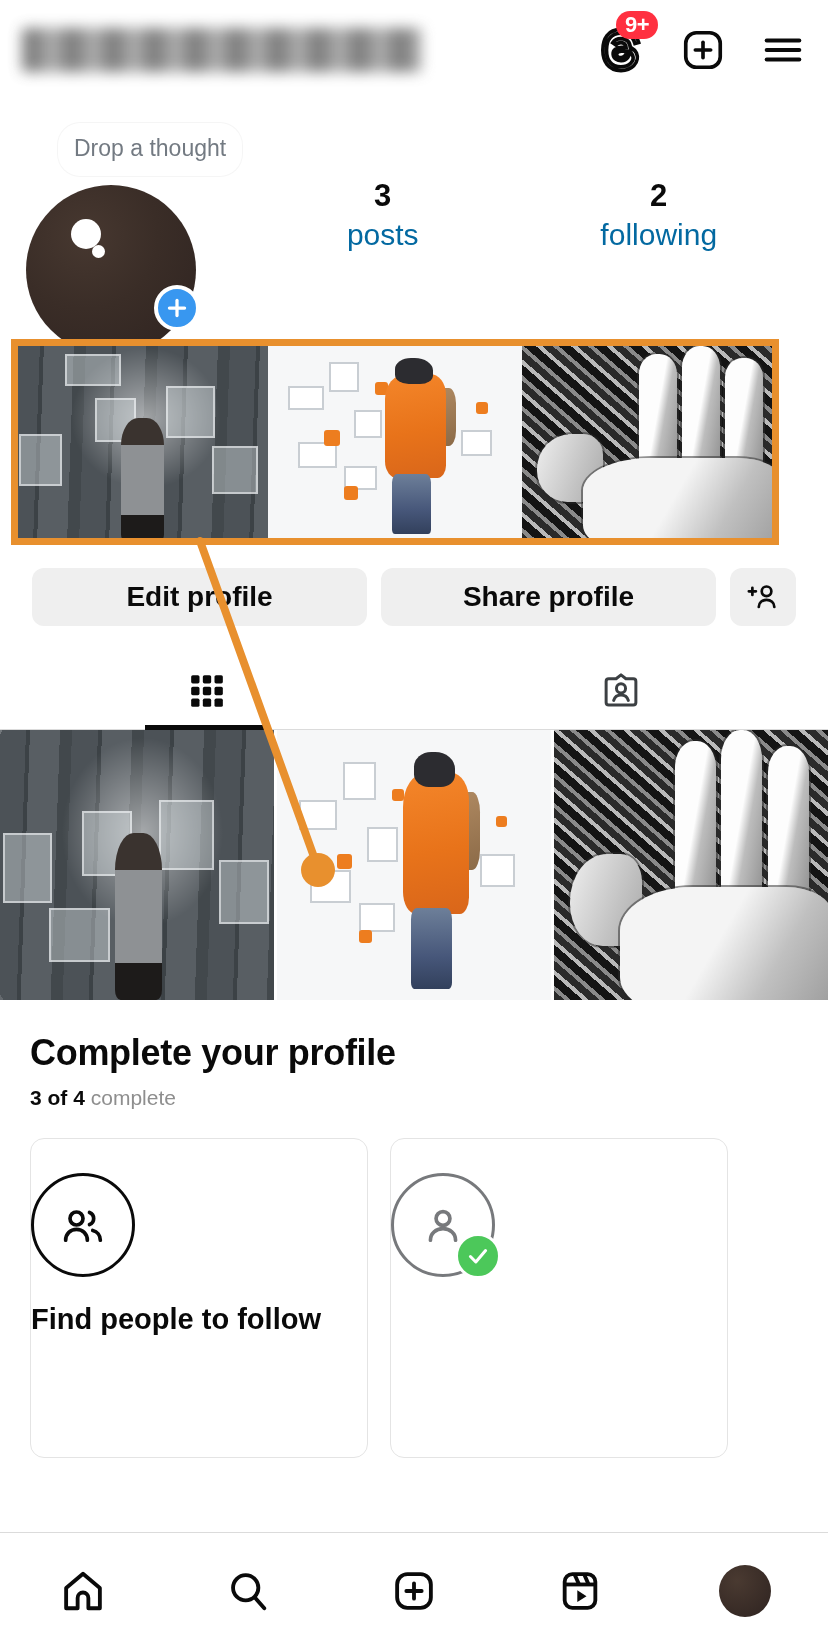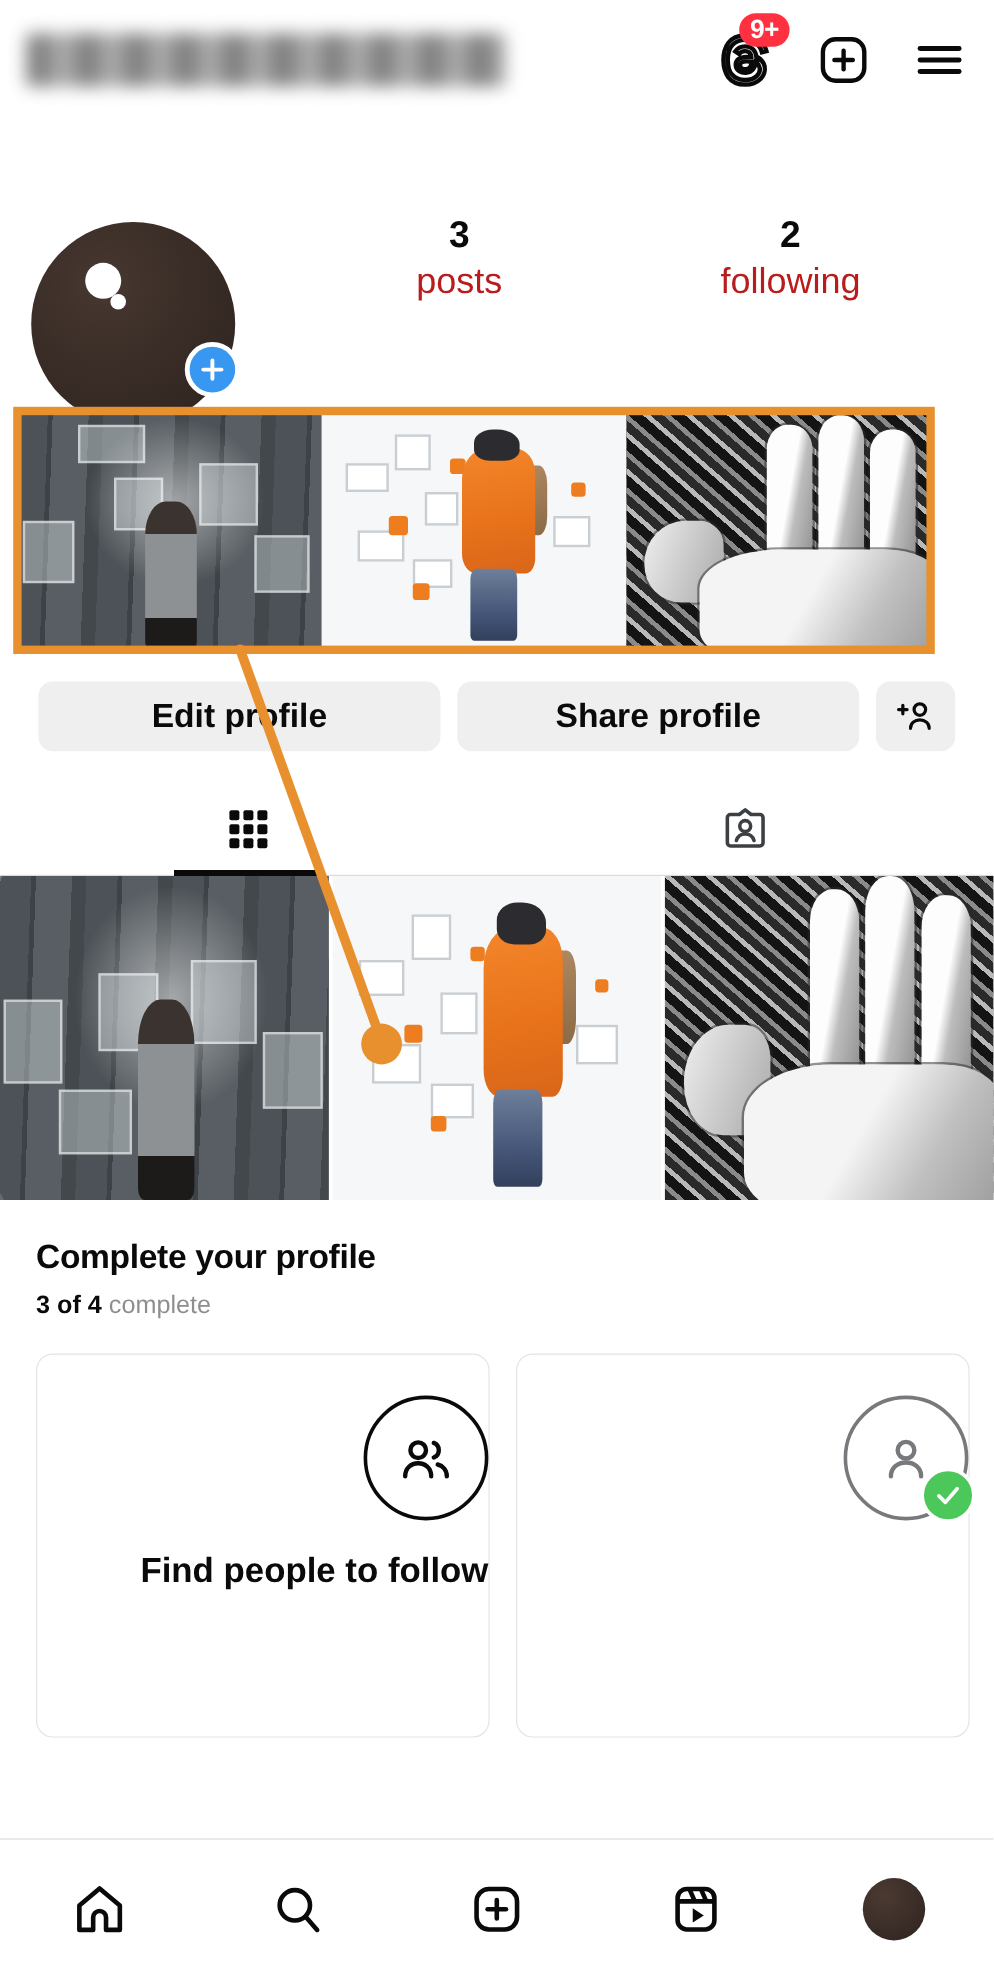--- a/index.html
+++ b/index.html
@@ -61,21 +61,21 @@
   }
   .avatar-plus {
     position: absolute; left: 128px; top: 170px; z-index: 4;
     width: 46px; height: 46px; border-radius: 50%;
     background: #3897F0; border: 4px solid #fff;
     display: flex; align-items: center; justify-content: center;
   }
   .stats { display: flex; flex: 1; justify-content: space-around; padding-right: 20px; }
   .stat { text-align: center; }
   .stat-num { font-size: 31px; font-weight: 700; color: #0a0a0a; line-height: 1.25; }
-  .stat-lbl { font-size: 30px; font-weight: 400; color: #b91c1c; line-height: 1.25; }
+  .stat-lbl { font-size: 30px; font-weight: 400; color: #0369a1; line-height: 1.25; }
 
   
   .strip {
     position: absolute; left: 14px; top: 342px; width: 762px; height: 200px;
     display: flex; overflow: hidden; background: #ddd;
   }
   .strip .cell { flex: 1; overflow: hidden; position: relative; }
 
   
   .actions {
@@ -172,28 +172,28 @@
   }
   .art3 .thumb {
     position: absolute; left: 6%; top: 46%; width: 26%; height: 34%;
     background: linear-gradient(110deg,#efefef,#a9a9a9);
     border-radius: 52% 30% 28% 46%;
     box-shadow: 0 0 0 2px rgba(40,40,40,.5);
   }
 
   
   .cyp { position: absolute; left: 0; top: 1020px; width: 828px; }
-  .cyp-title { font-size: 28px; font-weight: 700; color: #0a0a0a; padding: 12px 30px 0; letter-spacing: -.3px; }
+  .cyp-title { font-size: 36px; font-weight: 700; color: #0a0a0a; padding: 12px 30px 0; letter-spacing: -.3px; }
   .cyp-sub { font-size: 21px; padding: 12px 30px 0; color: #8E8E8E; }
   .cyp-sub b { color: #0a0a0a; font-weight: 700; }
   .cards { display: flex; gap: 22px; padding: 28px 30px 0; }
   .card {
-    width: 378px; flex: none; height: 320px;
+    width: 338px; flex: none; height: 320px;
     border: 1px solid #e4e4e4; border-radius: 14px;
-    display: flex; flex-direction: column; align-items: flex-end;
+    display: flex; flex-direction: column; align-items: flex-start;
     padding-top: 34px; background: #fff;
   }
   .card-ico { position: relative; width: 104px; height: 104px; }
   .ring {
     width: 104px; height: 104px; border-radius: 50%;
     border: 3px solid #0a0a0a; display: flex; align-items: center; justify-content: center;
   }
   .ring.grey { border-color: #77797c; }
   .check-badge {
     position: absolute; right: -6px; bottom: -2px;
@@ -256,20 +256,23 @@
       </div>
 
     </div>
   </div>
 
   <div class="profile-head">
     <div class="avatar-wrap">
       <div class="avatar"></div>
       <div class="note-tail"></div>
       <div class="note-dot"></div>
+      <div class="note-bubble">
+        <span>Drop a thought</span>
+      </div>
       <div class="avatar-plus">
         <svg width="26" height="26" viewBox="0 0 24 24" stroke="#fff" stroke-width="3" stroke-linecap="round">
           <line x1="12" y1="5" x2="12" y2="19"></line>
             <line x1="5" y1="12" x2="19" y2="12"></line>
         </svg>
       </div>
     </div>
 
     <div class="stats">
       <div class="stat">

